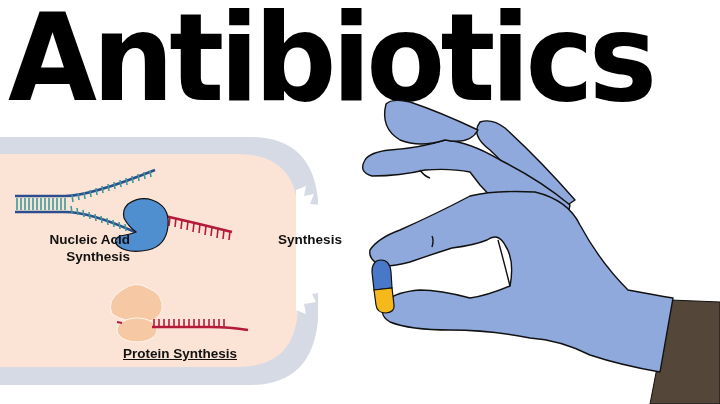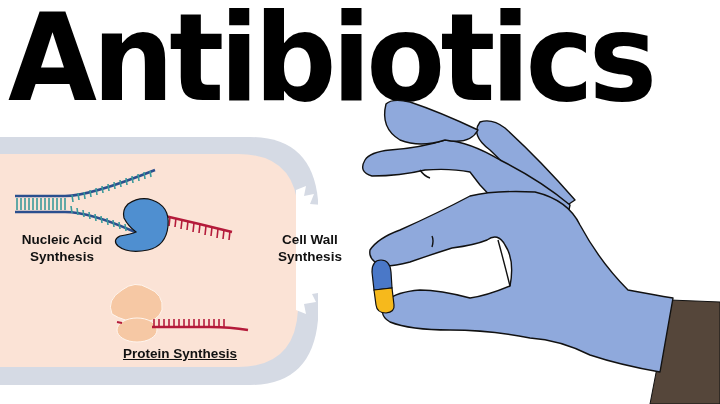--- a/index.html
+++ b/index.html
@@ -14,21 +14,21 @@
       font-weight: bold; font-size: 121px; letter-spacing: -5px;
       line-height: 1; color: #000; white-space: nowrap; z-index: 1;
       transform: scaleX(0.95); transform-origin: left top;
     }
     svg.scene { position: absolute; left: 0; top: 0; z-index: 2; }
     .label {
       position: absolute; z-index: 3; font-weight: bold; color: #111;
       font-size: 13.5px; line-height: 17px; text-align: center;
       font-family: "Liberation Sans", sans-serif;
     }
-    #lbl-nucleic { left: 2px; top: 231px; width: 120px; }
+    #lbl-nucleic { left: 10px; top: 231px; width: 120px; text-align: right; }
     #lbl-cellwall { left: 268px; top: 231px; width: 84px; }
     #lbl-protein { left: 110px; top: 345px; width: 140px; text-decoration: underline; }
   </style>
 </head>
 <body>
 
 <div class="title">Antibiotics</div>
 
 <svg class="scene" width="720" height="404" viewBox="0 0 720 404">
 
@@ -157,16 +157,15 @@
     <path d="M372,272 Q372,260 381,260 Q390,260 391,272 L392,288 L374,290 Z" fill="#4a78c8"></path>
     <path d="M374,290 L392,288 L394,305 Q395,312 386,313 Q377,313 376,305 Z" fill="#f6b91c"></path>
   </g>
 </svg>
 
 <div class="label" id="lbl-nucleic">
   <div>Nucleic Acid</div>
   <div>Synthesis</div>
 </div>
 <div class="label" id="lbl-cellwall">
-  <div>Cell Wall</div>
   <div>Synthesis</div>
 </div>
 <div class="label" id="lbl-protein">Protein Synthesis</div>
 
 </body></html>

